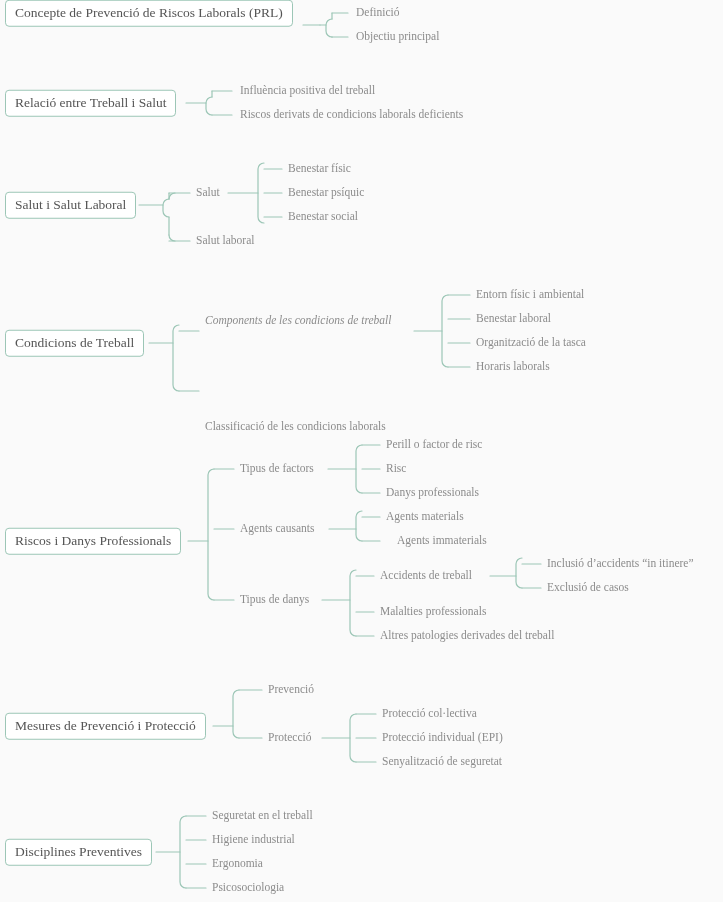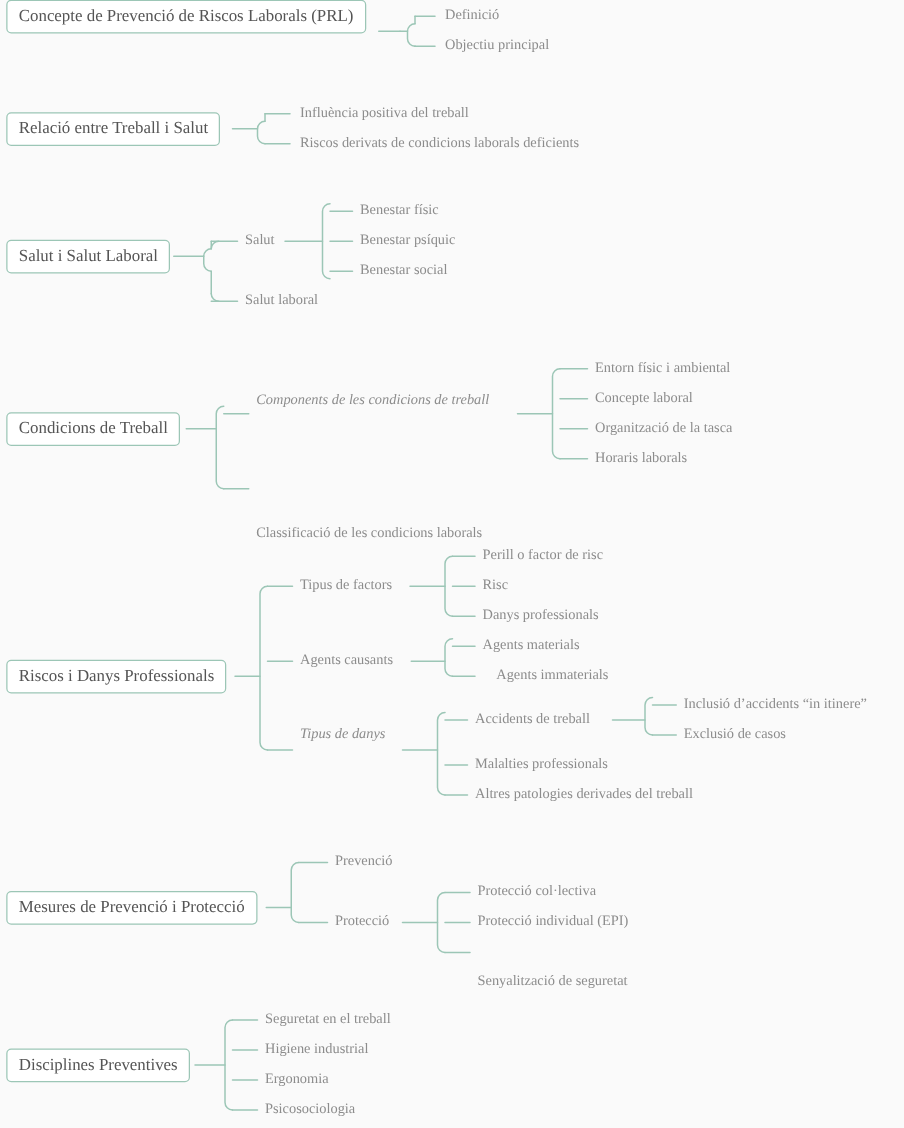--- a/index.html
+++ b/index.html
@@ -161,49 +161,49 @@
   <div class="node boxed" style="left:5px; top:205px; transform:translateY(-50%);">Salut i Salut Laboral</div>
   <div class="node plain" style="left:196px; top:193px; transform:translateY(-50%);">Salut</div>
   <div class="node plain lvl3" style="left:288px; top:169px; transform:translateY(-50%);">Benestar físic</div>
   <div class="node plain lvl3" style="left:288px; top:193px; transform:translateY(-50%);">Benestar psíquic</div>
   <div class="node plain lvl3" style="left:288px; top:217px; transform:translateY(-50%);">Benestar social</div>
   <div class="node plain" style="left:196px; top:241px; transform:translateY(-50%);">Salut laboral</div>
 
   <div class="node boxed" style="left:5px; top:343px; transform:translateY(-50%);">Condicions de Treball</div>
   <div class="node plain" style="left:205px; top:321px; transform:translateY(-50%);font-style:italic;">Components de les condicions de treball</div>
   <div class="node plain lvl3" style="left:476px; top:295px; transform:translateY(-50%);">Entorn físic i ambiental</div>
-  <div class="node plain lvl3" style="left:476px; top:319px; transform:translateY(-50%);">Concepte laboral</div>
+  <div class="node plain lvl3" style="left:476px; top:319px; transform:translateY(-50%);">Benestar laboral</div>
   <div class="node plain lvl3" style="left:476px; top:343px; transform:translateY(-50%);">Organització de la tasca</div>
   <div class="node plain lvl3" style="left:476px; top:367px; transform:translateY(-50%);">Horaris laborals</div>
   <div class="node plain" style="left:205px; top:391px; transform:translateY(-50%);margin-top:36px;">Classificació de les condicions laborals</div>
 
   <div class="node boxed" style="left:5px; top:541px; transform:translateY(-50%);">Riscos i Danys Professionals</div>
 
   <div class="node plain" style="left:240px; top:469px; transform:translateY(-50%);">Tipus de factors</div>
   <div class="node plain lvl3" style="left:386px; top:445px; transform:translateY(-50%);">Perill o factor de risc</div>
   <div class="node plain lvl3" style="left:386px; top:469px; transform:translateY(-50%);">Risc</div>
   <div class="node plain lvl3" style="left:386px; top:493px; transform:translateY(-50%);">Danys professionals</div>
 
   <div class="node plain" style="left:240px; top:529px; transform:translateY(-50%);">Agents causants</div>
   <div class="node plain lvl3" style="left:386px; top:517px; transform:translateY(-50%);">Agents materials</div>
   <div class="node plain lvl3" style="left:386px; top:541px; transform:translateY(-50%);margin-left:11px;">Agents immaterials</div>
 
-  <div class="node plain" style="left:240px; top:588px; transform:translateY(-50%);font-style:italic;">Tipus de danys</div>
+  <div class="node plain" style="left:240px; top:600px; transform:translateY(-50%);">Tipus de danys</div>
   <div class="node plain lvl3" style="left:380px; top:576px; transform:translateY(-50%);">Accidents de treball</div>
   <div class="node plain lvl3" style="left:547px; top:564px; transform:translateY(-50%);">Inclusió d’accidents “in itinere”</div>
   <div class="node plain lvl3" style="left:547px; top:588px; transform:translateY(-50%);">Exclusió de casos</div>
   <div class="node plain lvl3" style="left:380px; top:612px; transform:translateY(-50%);">Malalties professionals</div>
   <div class="node plain lvl3" style="left:380px; top:636px; transform:translateY(-50%);">Altres patologies derivades del treball</div>
 
   <div class="node boxed" style="left:5px; top:726px; transform:translateY(-50%);">Mesures de Prevenció i Protecció</div>
   <div class="node plain" style="left:268px; top:690px; transform:translateY(-50%);">Prevenció</div>
   <div class="node plain" style="left:268px; top:738px; transform:translateY(-50%);">Protecció</div>
   <div class="node plain lvl3" style="left:382px; top:714px; transform:translateY(-50%);">Protecció col·lectiva</div>
   <div class="node plain lvl3" style="left:382px; top:738px; transform:translateY(-50%);text-align:right;">Protecció individual (EPI)</div>
-  <div class="node plain lvl3" style="left:382px; top:762px; transform:translateY(-50%);margin-top:24px;">Senyalització de seguretat</div>
+  <div class="node plain lvl3" style="left:382px; top:762px; transform:translateY(-50%);">Senyalització de seguretat</div>
 
   <div class="node boxed" style="left:5px; top:852px; transform:translateY(-50%);">Disciplines Preventives</div>
   <div class="node plain" style="left:212px; top:816px; transform:translateY(-50%);">Seguretat en el treball</div>
   <div class="node plain" style="left:212px; top:840px; transform:translateY(-50%);">Higiene industrial</div>
   <div class="node plain" style="left:212px; top:864px; transform:translateY(-50%);">Ergonomia</div>
   <div class="node plain" style="left:212px; top:888px; transform:translateY(-50%);">Psicosociologia</div>
 
 </div>
 
 </body></html>

